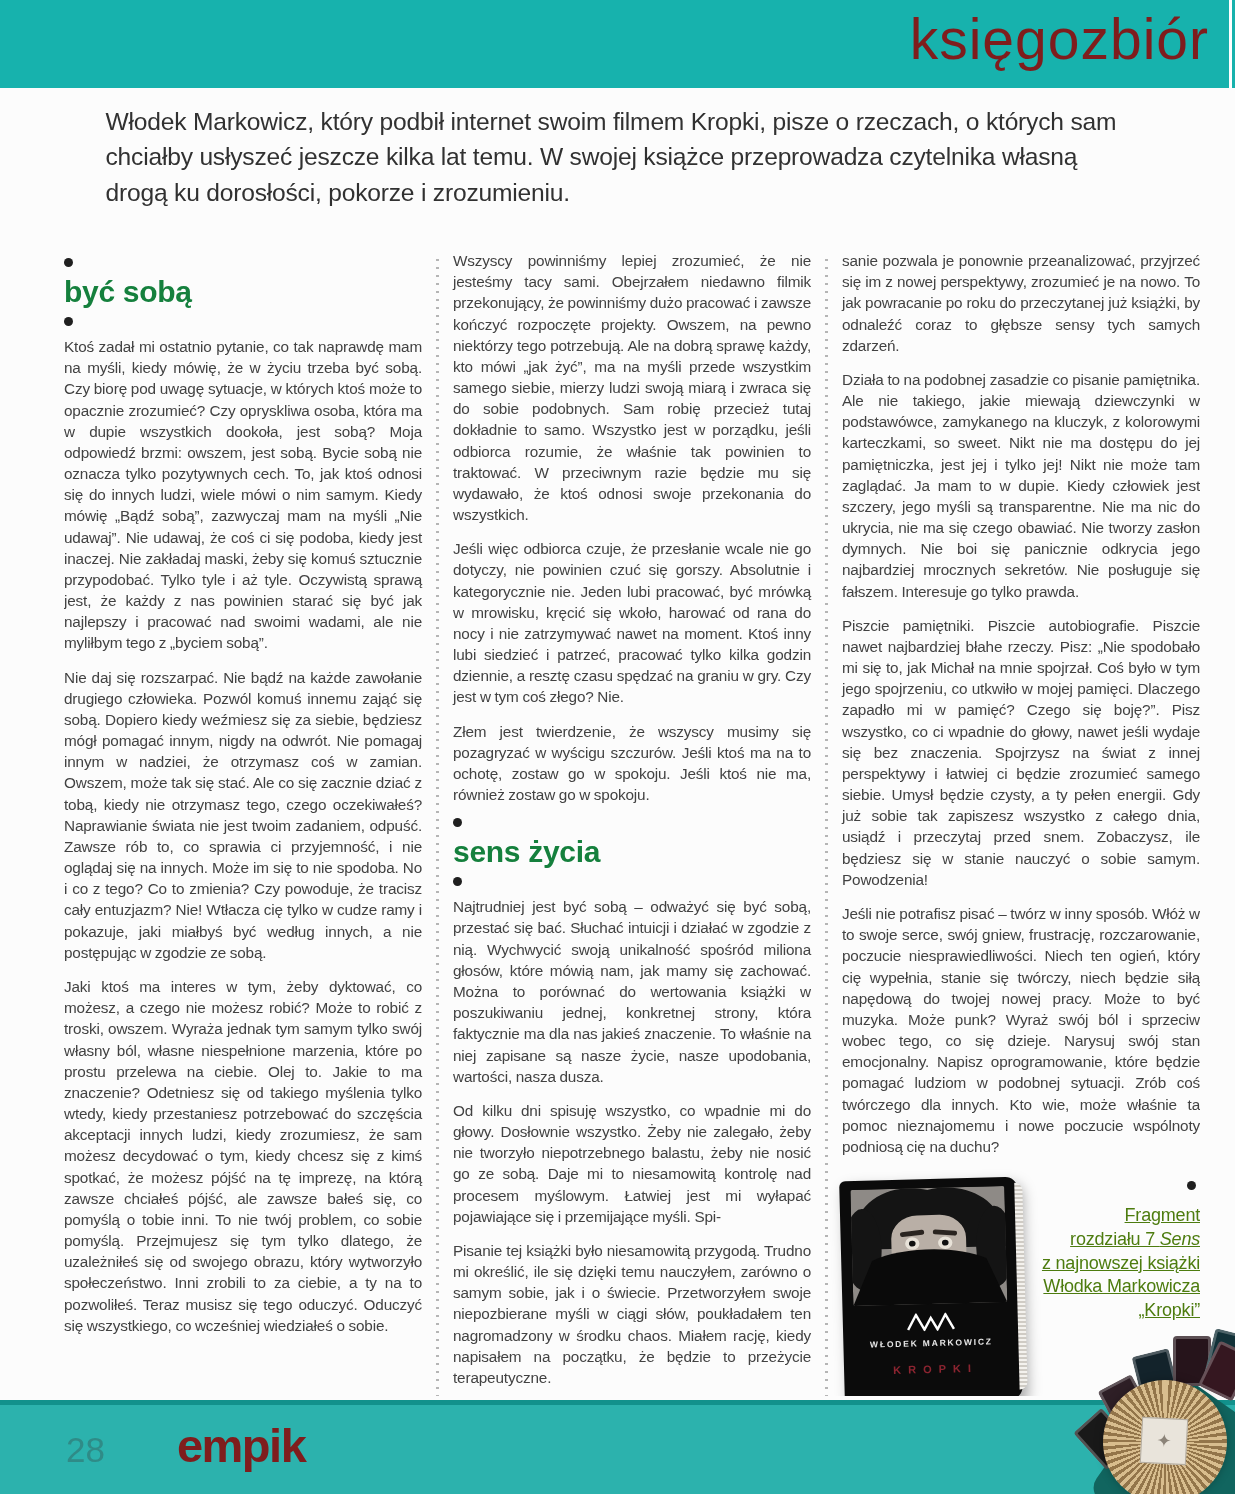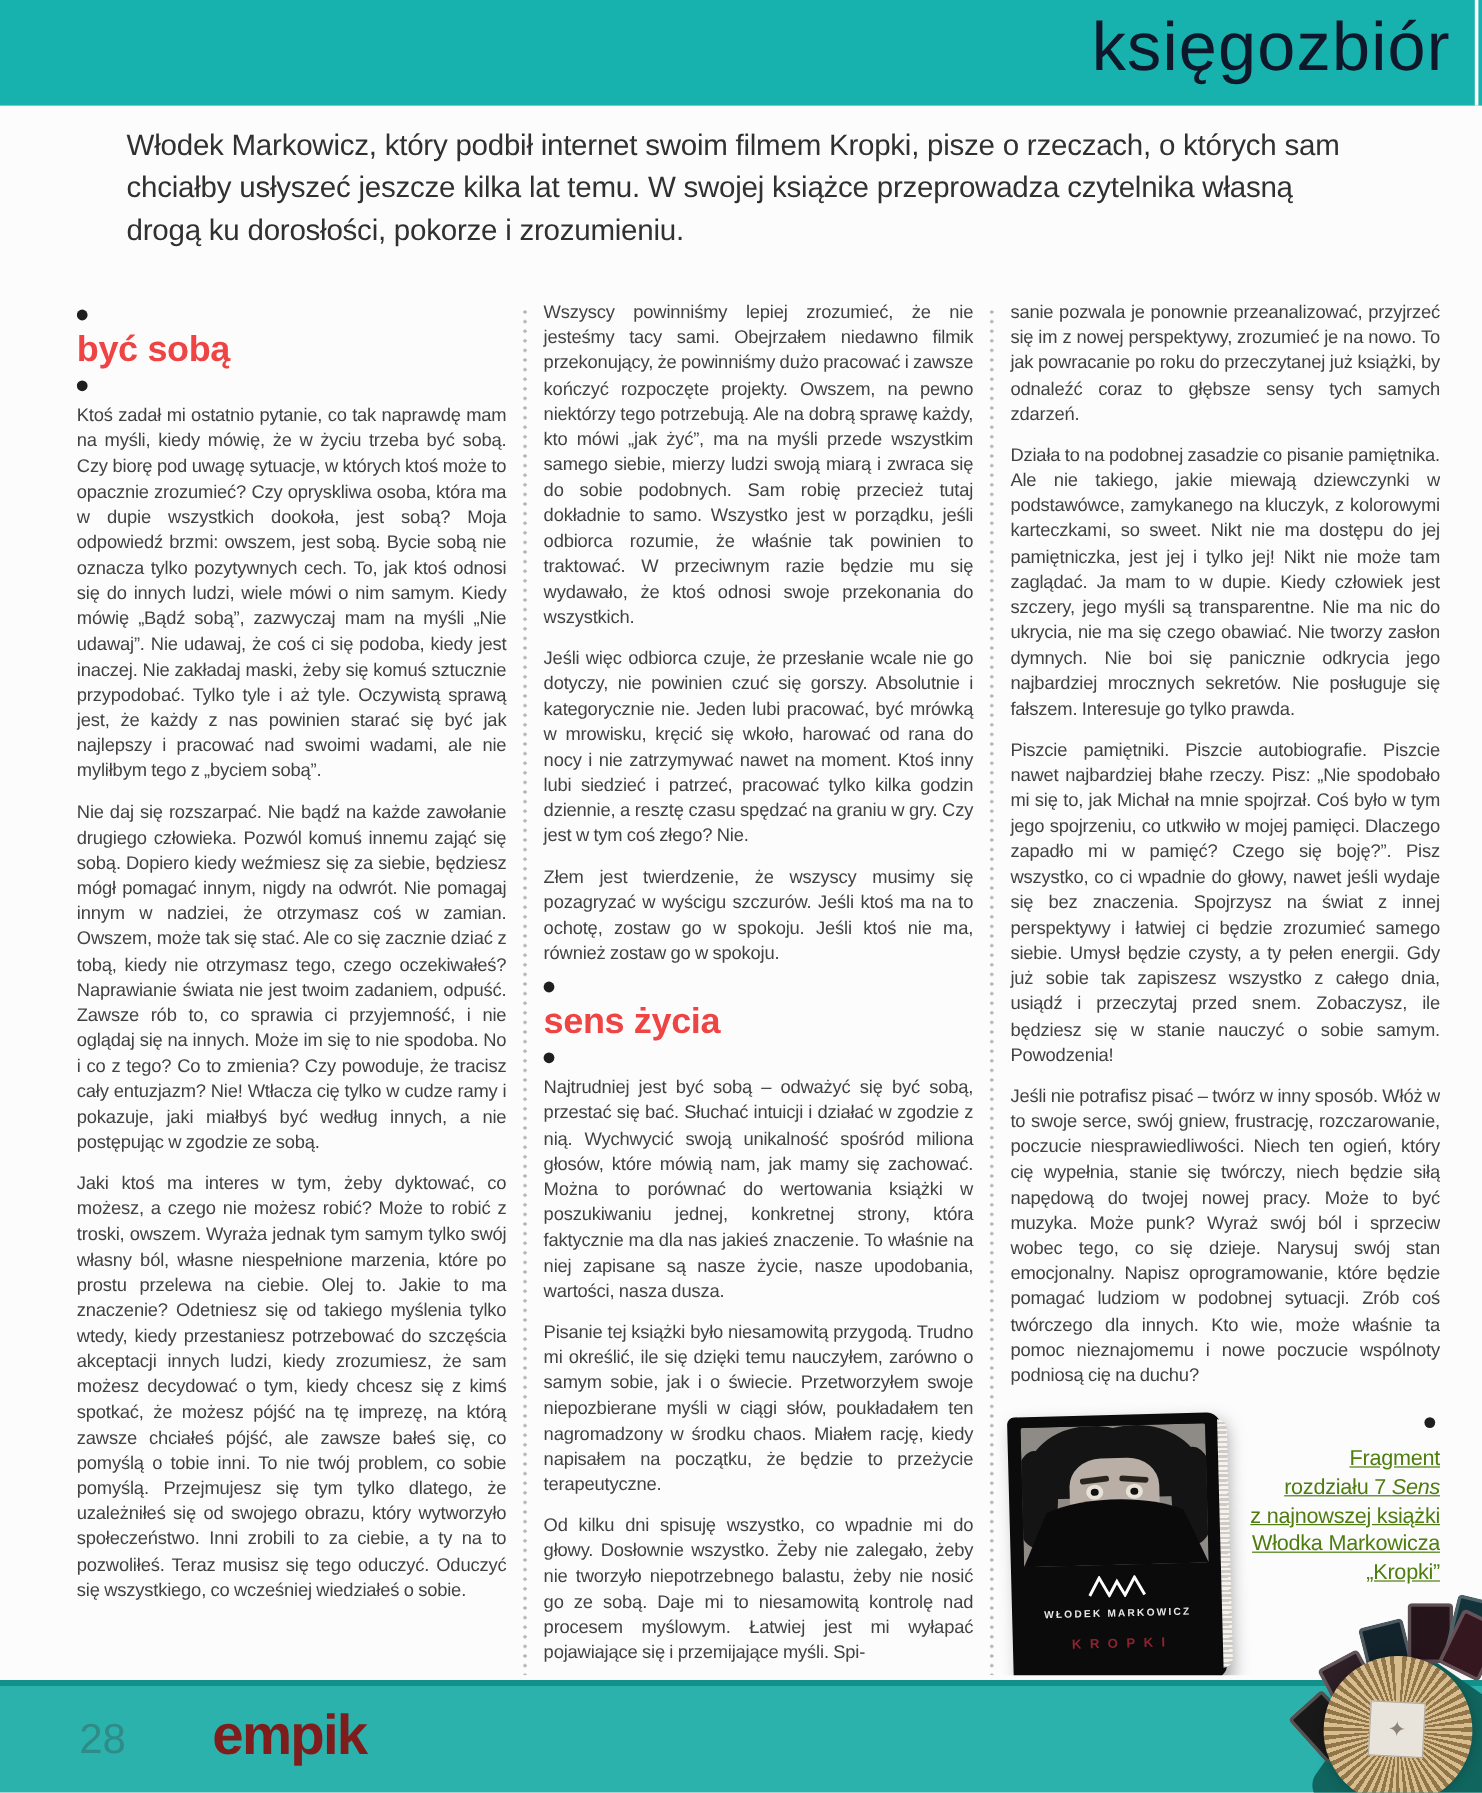--- a/index.html
+++ b/index.html
@@ -12,21 +12,21 @@
     position:relative;width:1235px;height:1494px;overflow:hidden;
     background:#fcfcfc;
   }
   
   .band{
     position:absolute;top:0;left:0;width:100%;height:88px;
     background:#17b2ad;
   }
   .band-title{
     position:absolute;top:6px;right:26px;
-    font-size:57px;font-weight:300;color:#0f172a;letter-spacing:1px;
+    font-size:57px;font-weight:300;color:#7f1d1d;letter-spacing:1px;
   }
   .band-edge{
     position:absolute;top:0;right:3px;width:3px;height:88px;background:#ffffff;
   }
   
   .lead{
     position:absolute;top:104px;left:16px;right:0;
     margin:0 auto;max-width:1040px;
     text-align:left;font-size:24.6px;line-height:1.44;color:#313131;
     letter-spacing:-0.2px;
@@ -42,21 +42,21 @@
     background-image:radial-gradient(circle,#b5b5b5 1.2px,rgba(0,0,0,0) 1.4px);
     background-size:3px 8px;background-repeat:repeat-y;background-position:center top;
   }
   .col p{
     margin:0 0 13px 0;
     font-size:15.3px;line-height:1.385;color:#424242;
     text-align:justify;letter-spacing:-0.15px;word-spacing:-0.4px;
   }
   .head-group{margin:2px 0 10px 0;}
   .head-group h2{
-    margin:3px 0;font-size:30px;font-weight:bold;color:#ef4444;letter-spacing:-0.3px;
+    margin:3px 0;font-size:30px;font-weight:bold;color:#15803d;letter-spacing:-0.3px;
   }
   .bullet{
     display:block;width:9px;height:9px;border-radius:50%;background:#1f1f1f;margin:8px 0;
   }
   .bullet.right{margin-left:auto;margin-right:4px;}
   
   .aside{display:flex;margin-top:16px;}
   .book-wrap{flex:0 0 192px;}
   .book{
     position:relative;width:178px;height:222px;margin-top:6px;
@@ -155,22 +155,22 @@
     <section class="col">
       <p>Wszyscy powinniśmy lepiej zrozumieć, że nie jesteśmy tacy sami. Obejrzałem niedawno filmik przekonujący, że powinniśmy dużo pracować i zawsze kończyć rozpoczęte projekty. Owszem, na pewno niektórzy tego potrzebują. Ale na dobrą sprawę każdy, kto mówi „jak żyć”, ma na myśli przede wszystkim samego siebie, mierzy ludzi swoją miarą i zwraca się do sobie podobnych. Sam robię przecież tutaj dokładnie to samo. Wszystko jest w porządku, jeśli odbiorca rozumie, że właśnie tak powinien to traktować. W przeciwnym razie będzie mu się wydawało, że ktoś odnosi swoje przekonania do wszystkich.</p>
       <p>Jeśli więc odbiorca czuje, że przesłanie wcale nie go dotyczy, nie powinien czuć się gorszy. Absolutnie i kategorycznie nie. Jeden lubi pracować, być mrówką w mrowisku, kręcić się wkoło, harować od rana do nocy i nie zatrzymywać nawet na moment. Ktoś inny lubi siedzieć i patrzeć, pracować tylko kilka godzin dziennie, a resztę czasu spędzać na graniu w gry. Czy jest w tym coś złego? Nie.</p>
       <p>Złem jest twierdzenie, że wszyscy musimy się pozagryzać w wyścigu szczurów. Jeśli ktoś ma na to ochotę, zostaw go w spokoju. Jeśli ktoś nie ma, również zostaw go w spokoju.</p>
       <div class="head-group">
         <span class="bullet"></span>
         <h2>sens życia</h2>
         <span class="bullet"></span>
       </div>
       <p>Najtrudniej jest być sobą – odważyć się być sobą, przestać się bać. Słuchać intuicji i działać w zgodzie z nią. Wychwycić swoją unikalność spośród miliona głosów, które mówią nam, jak mamy się zachować. Można to porównać do wertowania książki w poszukiwaniu jednej, konkretnej strony, która faktycznie ma dla nas jakieś znaczenie. To właśnie na niej zapisane są nasze życie, nasze upodobania, wartości, nasza dusza.</p>
+      <p>Od kilku dni spisuję wszystko, co wpadnie mi do głowy. Dosłownie wszystko. Żeby nie zalegało, żeby nie tworzyło niepotrzebnego balastu, żeby nie nosić go ze sobą. Daje mi to niesamowitą kontrolę nad procesem myślowym. Łatwiej jest mi wyłapać pojawiające się i przemijające myśli. Spi-</p>
       <p>Pisanie tej książki było niesamowitą przygodą. Trudno mi określić, ile się dzięki temu nauczyłem, zarówno o samym sobie, jak i o świecie. Przetworzyłem swoje niepozbierane myśli w ciągi słów, poukładałem ten nagromadzony w środku chaos. Miałem rację, kiedy napisałem na początku, że będzie to przeżycie terapeutyczne.</p>
-      <p>Od kilku dni spisuję wszystko, co wpadnie mi do głowy. Dosłownie wszystko. Żeby nie zalegało, żeby nie tworzyło niepotrzebnego balastu, żeby nie nosić go ze sobą. Daje mi to niesamowitą kontrolę nad procesem myślowym. Łatwiej jest mi wyłapać pojawiające się i przemijające myśli. Spi-</p>
     </section>
 
     <div class="sep"></div>
 
     <section class="col">
       <p>sanie pozwala je ponownie przeanalizować, przyjrzeć się im z nowej perspektywy, zrozumieć je na nowo. To jak powracanie po roku do przeczytanej już książki, by odnaleźć coraz to głębsze sensy tych samych zdarzeń.</p>
       <p>Działa to na podobnej zasadzie co pisanie pamiętnika. Ale nie takiego, jakie miewają dziewczynki w podstawówce, zamykanego na kluczyk, z kolorowymi karteczkami, so sweet. Nikt nie ma dostępu do jej pamiętniczka, jest jej i tylko jej! Nikt nie może tam zaglądać. Ja mam to w dupie. Kiedy człowiek jest szczery, jego myśli są transparentne. Nie ma nic do ukrycia, nie ma się czego obawiać. Nie tworzy zasłon dymnych. Nie boi się panicznie odkrycia jego najbardziej mrocznych sekretów. Nie posługuje się fałszem. Interesuje go tylko prawda.</p>
       <p>Piszcie pamiętniki. Piszcie autobiografie. Piszcie nawet najbardziej błahe rzeczy. Pisz: „Nie spodobało mi się to, jak Michał na mnie spojrzał. Coś było w tym jego spojrzeniu, co utkwiło w mojej pamięci. Dlaczego zapadło mi w pamięć? Czego się boję?”. Pisz wszystko, co ci wpadnie do głowy, nawet jeśli wydaje się bez znaczenia. Spojrzysz na świat z innej perspektywy i łatwiej ci będzie zrozumieć samego siebie. Umysł będzie czysty, a ty pełen energii. Gdy już sobie tak zapiszesz wszystko z całego dnia, usiądź i przeczytaj przed snem. Zobaczysz, ile będziesz się w stanie nauczyć o sobie samym. Powodzenia!</p>
       <p>Jeśli nie potrafisz pisać – twórz w inny sposób. Włóż w to swoje serce, swój gniew, frustrację, rozczarowanie, poczucie niesprawiedliwości. Niech ten ogień, który cię wypełnia, stanie się twórczy, niech będzie siłą napędową do twojej nowej pracy. Może to być muzyka. Może punk? Wyraż swój ból i sprzeciw wobec tego, co się dzieje. Narysuj swój stan emocjonalny. Napisz oprogramowanie, które będzie pomagać ludziom w podobnej sytuacji. Zrób coś twórczego dla innych. Kto wie, może właśnie ta pomoc nieznajomemu i nowe poczucie wspólnoty podniosą cię na duchu?</p>
 

